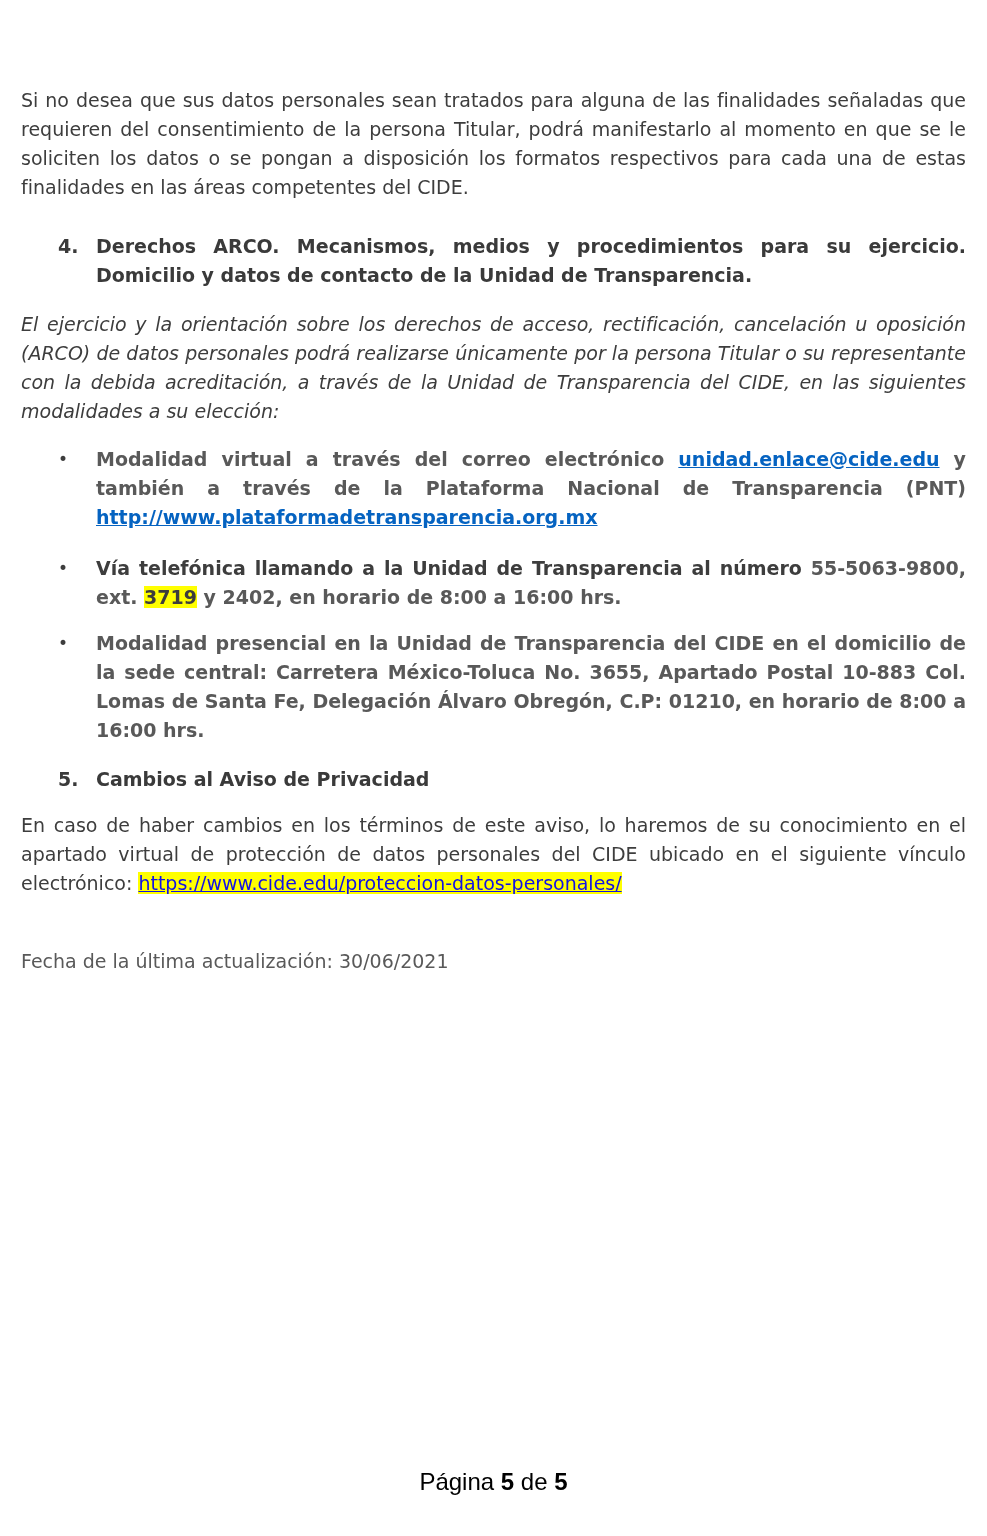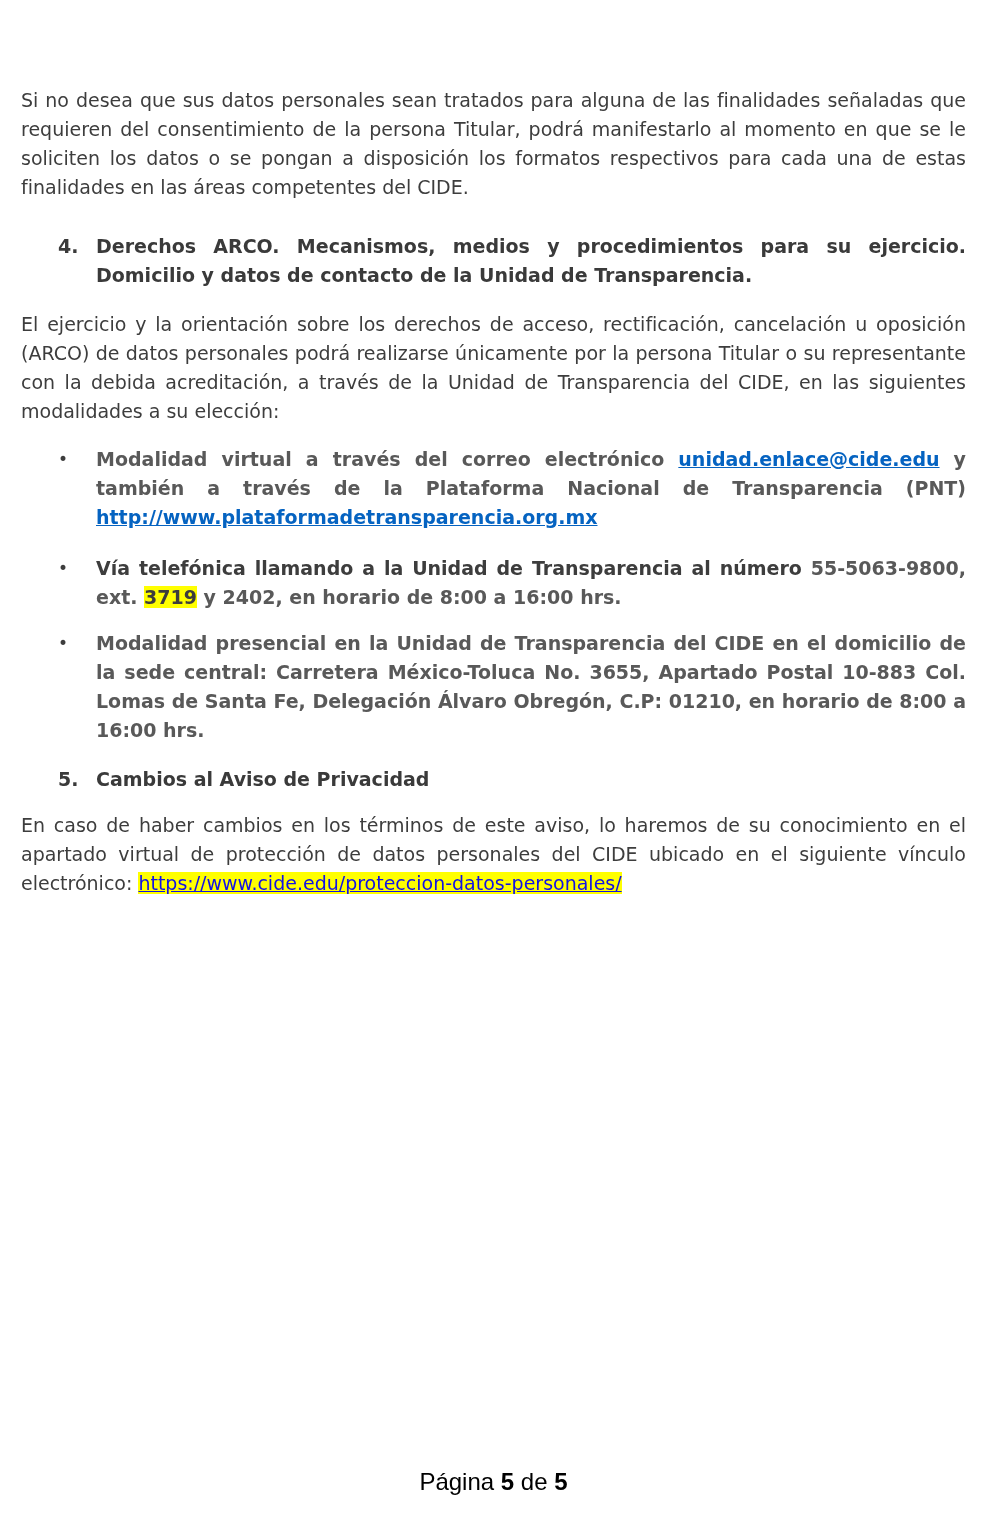--- a/index.html
+++ b/index.html
@@ -37,21 +37,21 @@
   .section-heading .title { flex: 1; text-align: justify; }
   .bullet-item { display: flex; }
   .bullet-item .marker {
     width: 38px; flex: none;
     padding-left: 37px; box-sizing: content-box;
     color: #3d3d3d;
     font-size: 17px;
   }
   .bullet-item .b-content { flex: 1; text-align: justify; font-weight: bold; }
   .gap-h4  { margin-top: 30px; }
-  .gap-p2  { margin-top: 20px; }
+  .gap-p2  { margin-top: 20px; font-style: italic; }
   .gap-b1  { margin-top: 19px; }
   .gap-b2  { margin-top: 22px; }
   .gap-b3  { margin-top: 17px; }
   .gap-h5  { margin-top: 20px; }
   .gap-p3  { margin-top: 17px; }
   .gap-date{ margin-top: 49px; }
   .date-line { color: #595959; text-align: left; }
   .footer {
     position: absolute;
     left: 0; right: 0; top: 1468px;
@@ -98,20 +98,21 @@
 
     <div class="section-heading gap-h5">
       <span class="num">5.</span>
       <span class="title">Cambios al Aviso de Privacidad</span>
     </div>
 
     <p class="para gap-p3">
       <span>En caso de haber cambios en los términos de este aviso, lo haremos de su conocimiento en el apartado virtual de protección de datos personales del CIDE ubicado en el siguiente vínculo electrónico: </span><a class="link link-bright hl">https://www.cide.edu/proteccion-datos-personales/</a>
     </p>
 
+    <p class="date-line gap-date">Fecha de la última actualización: 30/06/2021</p>
 
   </div>
 
   <div class="footer">
     <span>Página</span>
     <span class="b">5</span>
     <span>de</span>
     <span class="b">5</span>
   </div>
 </div>

